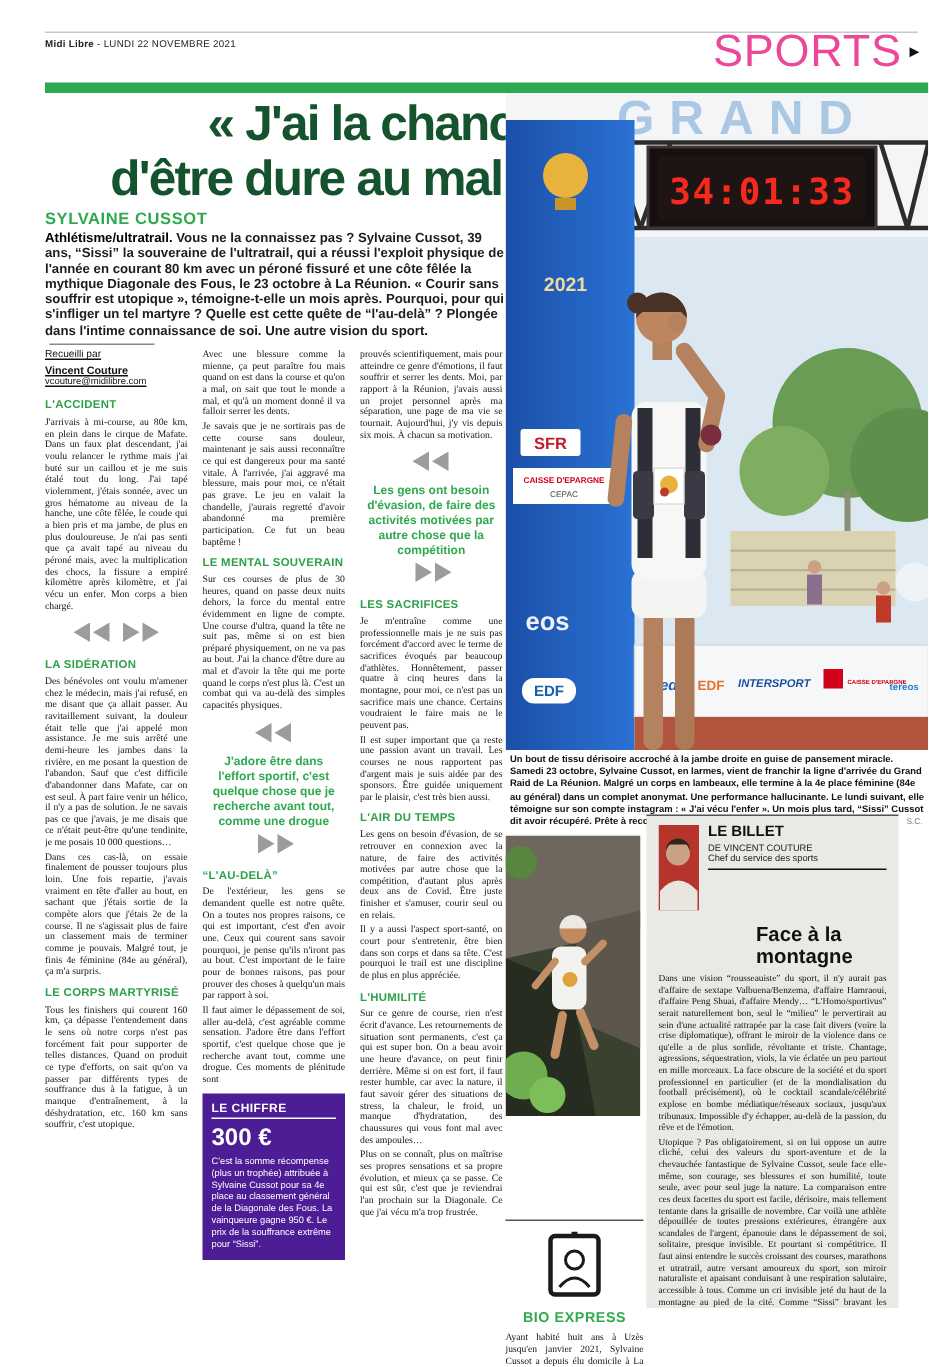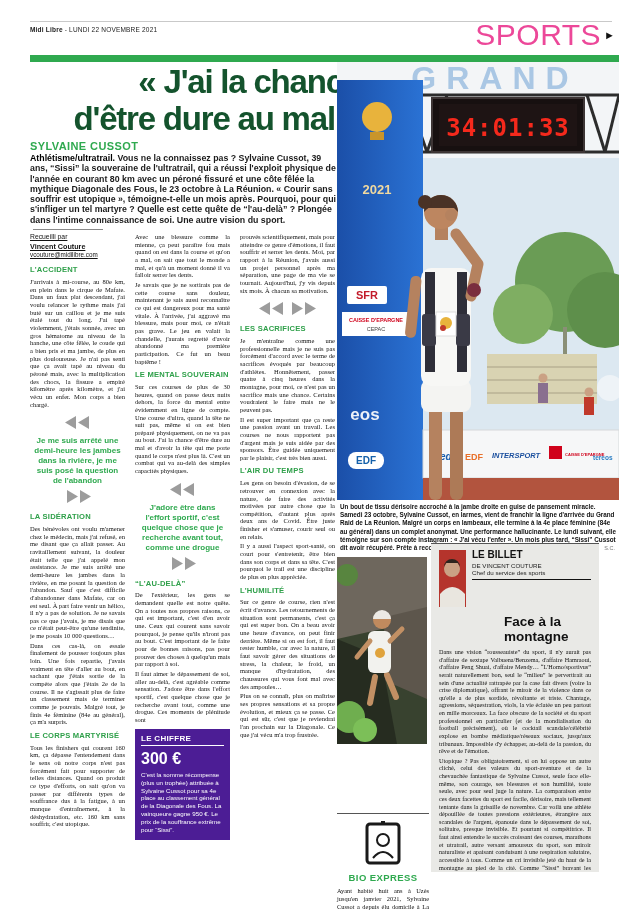--- a/index.html
+++ b/index.html
@@ -93,21 +93,20 @@
         <div class="name">Vincent Couture</div>
         <div class="mail">vcouture@midilibre.com</div>
       </div>
       <div class="sec-h">L'ACCIDENT</div>
       <p>J'arrivais à mi-course, au 80e km, en plein dans le cirque de Mafate. Dans un faux plat descendant, j'ai voulu relancer le rythme mais j'ai buté sur un caillou et je me suis étalé tout du long. J'ai tapé violemment, j'étais sonnée, avec un gros hématome au niveau de la hanche, une côte fêlée, le coude qui a bien pris et ma jambe, de plus en plus douloureuse. Je n'ai pas senti que ça avait tapé au niveau du péroné mais, avec la multiplication des chocs, la fissure a empiré kilomètre après kilomètre, et j'ai vécu un enfer. Mon corps a bien chargé.</p>
       <div class="pull-quote">
         <svg class="q-open" width="26" height="13" viewBox="0 0 26 13">
             <polygon points="11,0 11,13 0,6.5" fill="#9c9c9c"></polygon>
             <polygon points="24,0 24,13 13,6.5" fill="#9c9c9c"></polygon>
           </svg>
-        <div class="q-text">Je me suis arrêté une demi-heure les jambes dans la rivière, je me suis posé la question de l'abandon</div>
         <svg class="q-close" width="26" height="13" viewBox="0 0 26 13">
             <polygon points="2,0 13,6.5 2,13" fill="#9c9c9c"></polygon>
             <polygon points="15,0 26,6.5 15,13" fill="#9c9c9c"></polygon>
           </svg>
       </div>
       <div class="sec-h">LA SIDÉRATION</div>
       <p>Des bénévoles ont voulu m'amener chez le médecin, mais j'ai refusé, en me disant que ça allait passer. Au ravitaillement suivant, la douleur était telle que j'ai appelé mon assistance. Je me suis arrêté une demi-heure les jambes dans la rivière, en me posant la question de l'abandon. Sauf que c'est difficile d'abandonner dans Mafate, car on est seul. À part faire venir un hélico, il n'y a pas de solution. Je ne savais pas ce que j'avais, je me disais que ce n'était peut-être qu'une tendinite, je me posais 10 000 questions…</p>
       <p>Dans ces cas-là, on essaie finalement de pousser toujours plus loin. Une fois repartie, j'avais vraiment en tête d'aller au bout, en sachant que j'étais sortie de la compète alors que j'étais 2e de la course. Il ne s'agissait plus de faire un classement mais de terminer comme je pouvais. Malgré tout, je finis 4e féminine (84e au général), ça m'a surpris.</p>
       <div class="sec-h">LE CORPS MARTYRISÉ</div>
       <p>Tous les finishers qui courent 160 km, ça dépasse l'entendement dans le sens où notre corps n'est pas forcément fait pour supporter de telles distances. Quand on produit ce type d'efforts, on sait qu'on va passer par différents types de souffrance dus à la fatigue, à un manque d'entraînement, à la déshydratation, etc. 160 km sans souffrir, c'est utopique.</p>
@@ -139,20 +138,21 @@
       </div>
     </div>
 
     <div class="col">
       <p>prouvés scientifiquement, mais pour atteindre ce genre d'émotions, il faut souffrir et serrer les dents. Moi, par rapport à la Réunion, j'avais aussi un projet personnel après ma séparation, une page de ma vie se tournait. Aujourd'hui, j'y vis depuis six mois. À chacun sa motivation.</p>
       <div class="pull-quote">
         <svg class="q-open" width="26" height="13" viewBox="0 0 26 13">
             <polygon points="11,0 11,13 0,6.5" fill="#9c9c9c"></polygon>
             <polygon points="24,0 24,13 13,6.5" fill="#9c9c9c"></polygon>
           </svg>
+        <div class="q-text">Les gens ont besoin d'évasion, de faire des activités motivées par autre chose que la compétition</div>
         <svg class="q-close" width="26" height="13" viewBox="0 0 26 13">
             <polygon points="2,0 13,6.5 2,13" fill="#9c9c9c"></polygon>
             <polygon points="15,0 26,6.5 15,13" fill="#9c9c9c"></polygon>
           </svg>
       </div>
       <div class="sec-h">LES SACRIFICES</div>
       <p>Je m'entraîne comme une professionnelle mais je ne suis pas forcément d'accord avec le terme de sacrifices évoqués par beaucoup d'athlètes. Honnêtement, passer quatre à cinq heures dans la montagne, pour moi, ce n'est pas un sacrifice mais une chance. Certains voudraient le faire mais ne le peuvent pas.</p>
       <p>Il est super important que ça reste une passion avant un travail. Les courses ne nous rapportent pas d'argent mais je suis aidée par des sponsors. Être guidée uniquement par le plaisir, c'est très bien aussi.</p>
       <div class="sec-h">L'AIR DU TEMPS</div>
       <p>Les gens on besoin d'évasion, de se retrouver en connexion avec la nature, de faire des activités motivées par autre chose que la compétition, d'autant plus après deux ans de Covid. Être juste finisher et s'amuser, courir seul ou en relais.</p>

